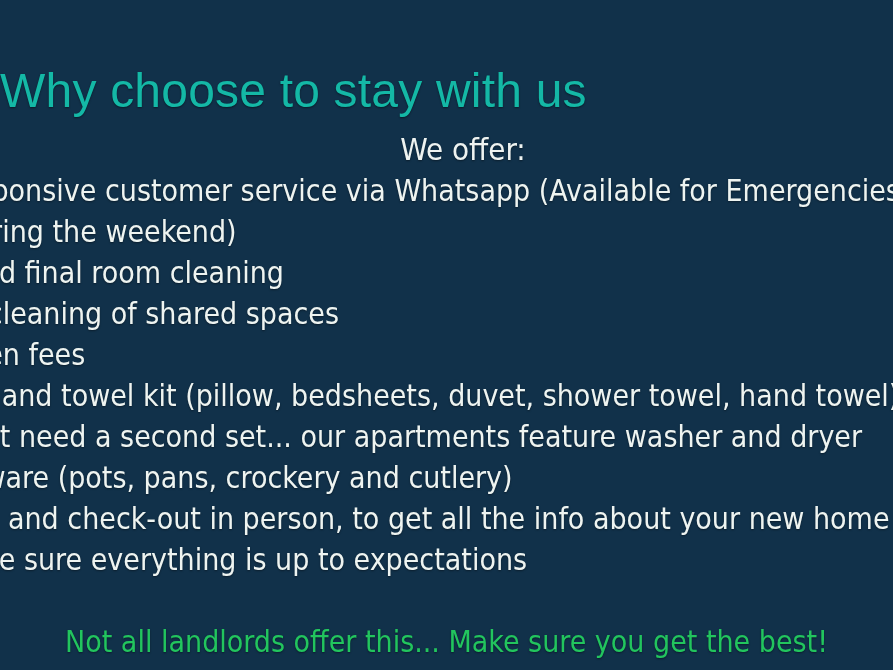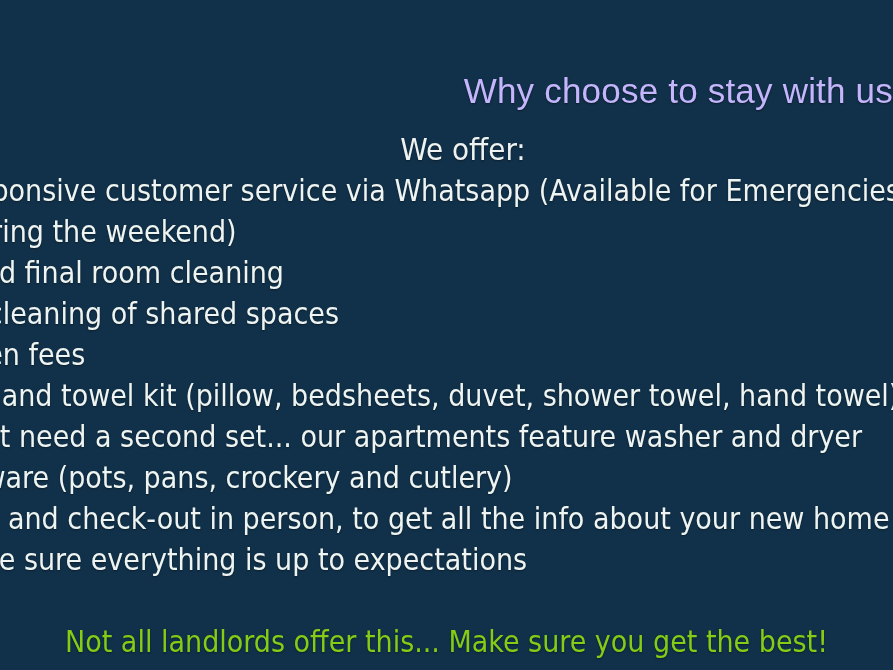--- a/index.html
+++ b/index.html
@@ -17,26 +17,26 @@
     font-family: "Liberation Sans", sans-serif;
     -webkit-font-smoothing: antialiased;
   }
 
   
   .title {
     position: absolute;
     left: 0;
     right: 0;
     top: 63px;
-    text-align: right;
+    text-align: left;
     font-family: "Liberation Sans", sans-serif;
-    font-size: 35px;
+    font-size: 48px;
     font-weight: 400;
     line-height: 56px;
-    color: #c4b5fd;
+    color: #14b8a6;
     letter-spacing: 0.2px;
     text-shadow: 0 1px 2px rgba(0,0,0,0.45);
     white-space: nowrap;
   }
 
   .subtitle {
     position: absolute;
     left: 0;
     right: 0;
     top: 130px;
@@ -74,21 +74,21 @@
   .closing {
     position: absolute;
     left: 0;
     right: 0;
     bottom: 8px;
     text-align: center;
     font-family: "DejaVu Sans Condensed", "Liberation Sans Narrow", "Liberation Sans", sans-serif;
     font-stretch: condensed;
     font-size: 30px;
     line-height: 40px;
-    color: #84cc16;
+    color: #22c55e;
     text-shadow: 0 1px 2px rgba(0,0,0,0.40);
     white-space: nowrap;
   }
 </style>
 </head>
 <body>
 
 <div id="slide">
 
   <div class="title">Why choose to stay with us</div>

